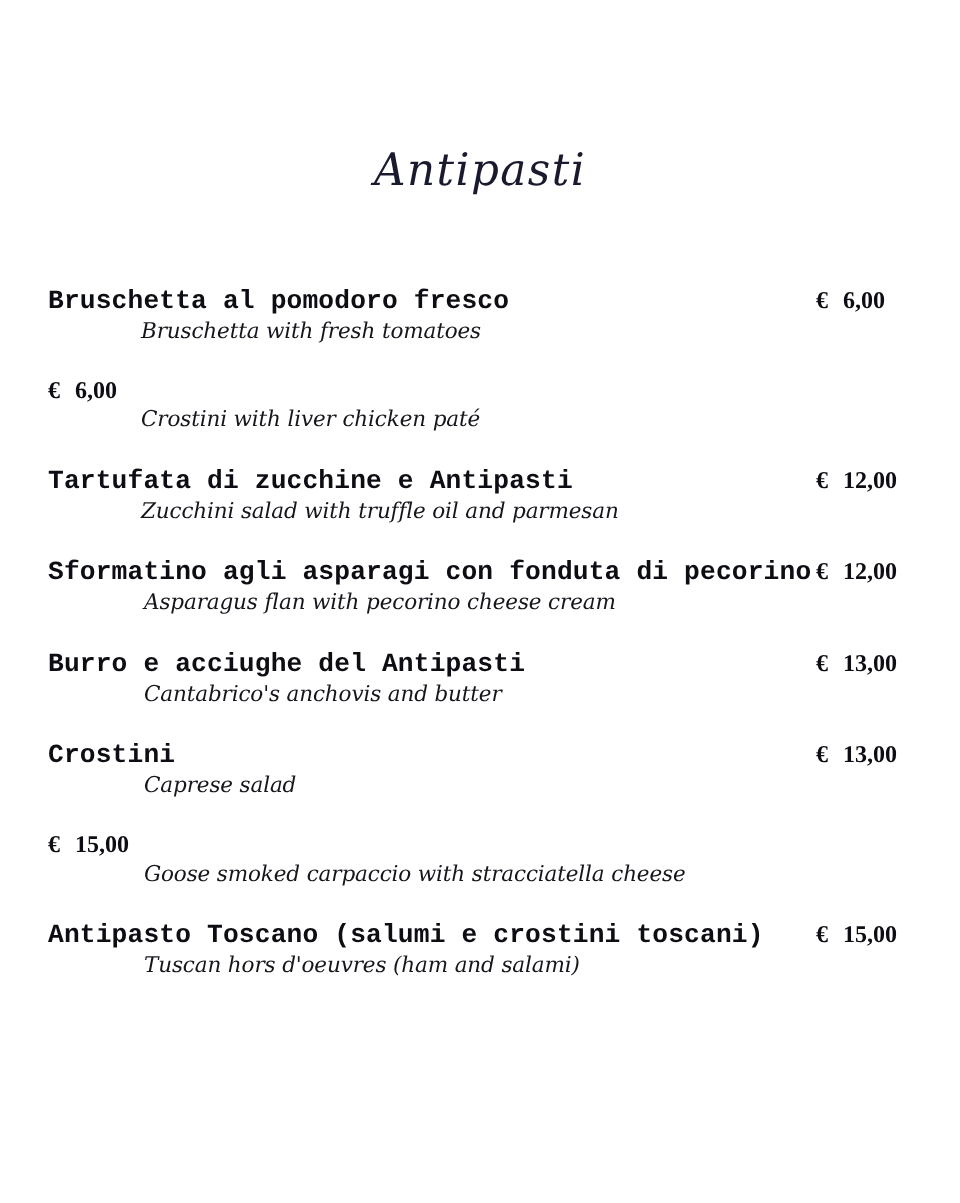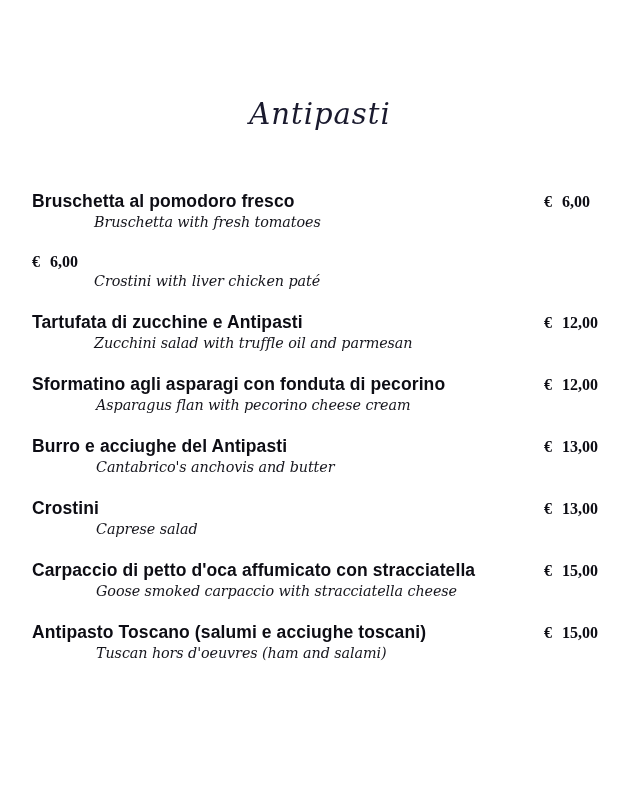--- a/index.html
+++ b/index.html
@@ -40,21 +40,21 @@
   .item {
     position: relative;
     margin-bottom: 23px;
   }
   .row {
     display: flex;
     align-items: baseline;
     justify-content: space-between;
   }
   .name {
-    font-family: Liberation Sans, sans-serif;
+    font-family: Liberation Mono, monospace;
     font-weight: bold;
     font-size: 17.5px;
     color: #0d0d14;
     letter-spacing: 0.1px;
     white-space: nowrap;
   }
   .price {
     font-family: "Liberation Serif", serif;
     font-weight: bold;
     font-size: 16px;
@@ -154,32 +154,31 @@
         <span class="price">
           <span class="cur">€</span>
           <span class="amt">13,00</span>
         </span>
       </div>
       <div class="desc">Caprese salad</div>
     </div>
 
     <div class="item indent-b">
       <div class="row">
-        <span class="name">Carpaccio di petto d'oca affumicato con stracciatella</span>
         <span class="price">
           <span class="cur">€</span>
           <span class="amt">15,00</span>
         </span>
       </div>
       <div class="desc">Goose smoked carpaccio with stracciatella cheese</div>
     </div>
 
     <div class="item indent-b">
       <div class="row">
-        <span class="name">Antipasto Toscano (salumi e acciughe toscani)</span>
+        <span class="name">Antipasto Toscano (salumi e crostini toscani)</span>
         <span class="price">
           <span class="cur">€</span>
           <span class="amt">15,00</span>
         </span>
       </div>
       <div class="desc">Tuscan hors d'oeuvres (ham and salami)</div>
     </div>
 
   </div>
 

